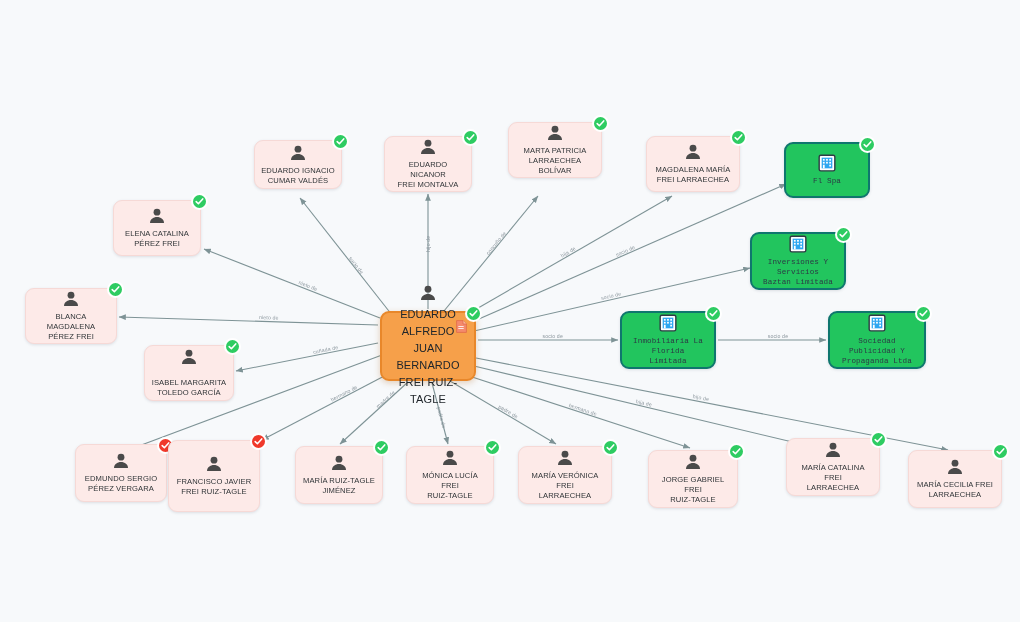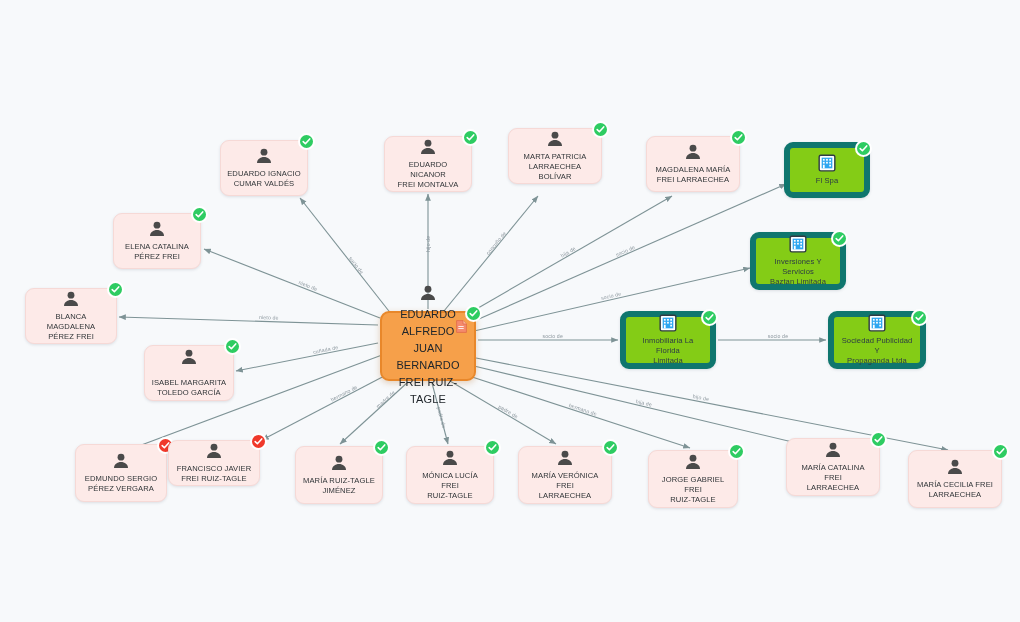--- a/index.html
+++ b/index.html
@@ -37,22 +37,23 @@
     justify-content: center;
     padding: 7px 6px 8px 6px;
     box-shadow: 0 1px 3px rgba(40,50,70,0.13);
     text-align: center;
   }
   .node.person {
     background: #fdeae8;
     border: 1px solid #f6d9d6;
   }
   .node.company {
-    background: #84cc16;
-    border: 6px solid #0f766e;
+    background: #22c55e;
+    border: 2px solid #0f766e;
+    font-family: Liberation Mono, monospace;
   }
   .node.focus {
     background: #f6a04a;
     border: 2px solid #e8872a;
     box-shadow: 0 2px 6px rgba(180,110,40,0.3);
   }
   .node-label {
     font-size: 7.6px;
     line-height: 10px;
     color: #2f3437;
@@ -172,21 +173,21 @@
               <rect x="2.3" y="6.2" width="5.4" height="0.8"></rect>
               <rect x="2.3" y="8.1" width="5.4" height="0.8"></rect>
             </g>
           </svg></span>
         <span class="badge ok">
           <svg width="9" height="9" viewBox="0 0 12 12" aria-hidden="true">
             <path d="M1.6 6.2 L4.5 9 L10.3 2.6" fill="none" stroke="#ffffff" stroke-width="2.1" stroke-linecap="round" stroke-linejoin="round"></path>
           </svg>
         </span>
       </div>
-      <div class="node person" style="left: 220px; top: 140px; width: 88px; height: 56px;">
+      <div class="node person" style="left: 254px; top: 140px; width: 88px; height: 49px;">
         <span class="node-icon"><svg width="20" height="20" viewBox="0 0 24 24" aria-hidden="true">
             <circle cx="12" cy="7.4" r="4.1" fill="#4a4a4a"></circle>
             <path d="M3.6 20.4c0-4.3 3.8-7.2 8.4-7.2s8.4 2.9 8.4 7.2z" fill="#4a4a4a"></path>
           </svg></span>
         <div class="node-label">EDUARDO IGNACIO
 CUMAR VALDÉS</div>
         <span class="badge ok">
           <svg width="9" height="9" viewBox="0 0 12 12" aria-hidden="true">
             <path d="M1.6 6.2 L4.5 9 L10.3 2.6" fill="none" stroke="#ffffff" stroke-width="2.1" stroke-linecap="round" stroke-linejoin="round"></path>
           </svg>
@@ -198,21 +199,21 @@
             <path d="M3.6 20.4c0-4.3 3.8-7.2 8.4-7.2s8.4 2.9 8.4 7.2z" fill="#4a4a4a"></path>
           </svg></span>
         <div class="node-label">EDUARDO NICANOR
 FREI MONTALVA</div>
         <span class="badge ok">
           <svg width="9" height="9" viewBox="0 0 12 12" aria-hidden="true">
             <path d="M1.6 6.2 L4.5 9 L10.3 2.6" fill="none" stroke="#ffffff" stroke-width="2.1" stroke-linecap="round" stroke-linejoin="round"></path>
           </svg>
         </span>
       </div>
-      <div class="node person" style="left: 508px; top: 128px; width: 94px; height: 56px; text-align: center;">
+      <div class="node person" style="left: 508px; top: 122px; width: 94px; height: 56px; text-align: center;">
         <span class="node-icon"><svg width="20" height="20" viewBox="0 0 24 24" aria-hidden="true">
             <circle cx="12" cy="7.4" r="4.1" fill="#4a4a4a"></circle>
             <path d="M3.6 20.4c0-4.3 3.8-7.2 8.4-7.2s8.4 2.9 8.4 7.2z" fill="#4a4a4a"></path>
           </svg></span>
         <div class="node-label">MARTA PATRICIA
 LARRAECHEA BOLÍVAR</div>
         <span class="badge ok">
           <svg width="9" height="9" viewBox="0 0 12 12" aria-hidden="true">
             <path d="M1.6 6.2 L4.5 9 L10.3 2.6" fill="none" stroke="#ffffff" stroke-width="2.1" stroke-linecap="round" stroke-linejoin="round"></path>
           </svg>
@@ -246,21 +247,21 @@
               <rect x="14.7" y="14.1" width="2.1" height="2.1"></rect>
             </g>
           </svg></span>
         <div class="node-label">Fl Spa</div>
         <span class="badge ok">
           <svg width="9" height="9" viewBox="0 0 12 12" aria-hidden="true">
             <path d="M1.6 6.2 L4.5 9 L10.3 2.6" fill="none" stroke="#ffffff" stroke-width="2.1" stroke-linecap="round" stroke-linejoin="round"></path>
           </svg>
         </span>
       </div>
-      <div class="node person" style="left: 113px; top: 213px; width: 88px; height: 56px;">
+      <div class="node person" style="left: 113px; top: 200px; width: 88px; height: 56px;">
         <span class="node-icon"><svg width="20" height="20" viewBox="0 0 24 24" aria-hidden="true">
             <circle cx="12" cy="7.4" r="4.1" fill="#4a4a4a"></circle>
             <path d="M3.6 20.4c0-4.3 3.8-7.2 8.4-7.2s8.4 2.9 8.4 7.2z" fill="#4a4a4a"></path>
           </svg></span>
         <div class="node-label">ELENA CATALINA
 PÉREZ FREI</div>
         <span class="badge ok">
           <svg width="9" height="9" viewBox="0 0 12 12" aria-hidden="true">
             <path d="M1.6 6.2 L4.5 9 L10.3 2.6" fill="none" stroke="#ffffff" stroke-width="2.1" stroke-linecap="round" stroke-linejoin="round"></path>
           </svg>
@@ -367,21 +368,21 @@
             <path d="M3.6 20.4c0-4.3 3.8-7.2 8.4-7.2s8.4 2.9 8.4 7.2z" fill="#4a4a4a"></path>
           </svg></span>
         <div class="node-label">EDMUNDO SERGIO
 PÉREZ VERGARA</div>
         <span class="badge alert">
           <svg width="9" height="9" viewBox="0 0 12 12" aria-hidden="true">
             <path d="M1.6 6.2 L4.5 9 L10.3 2.6" fill="none" stroke="#ffffff" stroke-width="2.1" stroke-linecap="round" stroke-linejoin="round"></path>
           </svg>
         </span>
       </div>
-      <div class="node person" style="left: 168px; top: 440px; width: 92px; height: 46px;">
+      <div class="node person" style="left: 168px; top: 440px; width: 92px; height: 72px;">
         <span class="node-icon"><svg width="20" height="20" viewBox="0 0 24 24" aria-hidden="true">
             <circle cx="12" cy="7.4" r="4.1" fill="#4a4a4a"></circle>
             <path d="M3.6 20.4c0-4.3 3.8-7.2 8.4-7.2s8.4 2.9 8.4 7.2z" fill="#4a4a4a"></path>
           </svg></span>
         <div class="node-label">FRANCISCO JAVIER
 FREI RUIZ-TAGLE</div>
         <span class="badge alert">
           <svg width="9" height="9" viewBox="0 0 12 12" aria-hidden="true">
             <path d="M1.6 6.2 L4.5 9 L10.3 2.6" fill="none" stroke="#ffffff" stroke-width="2.1" stroke-linecap="round" stroke-linejoin="round"></path>
           </svg>

